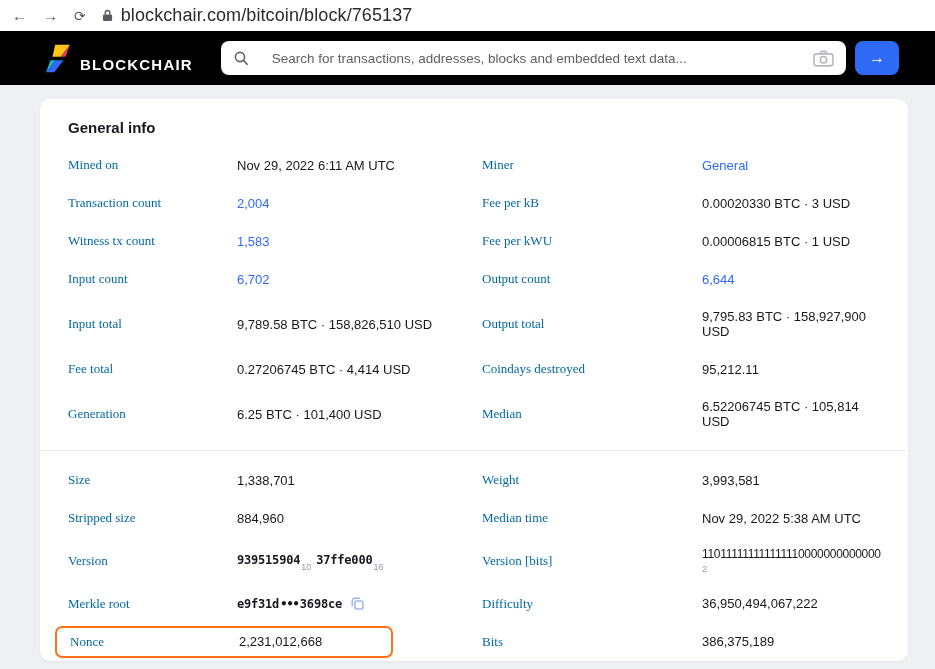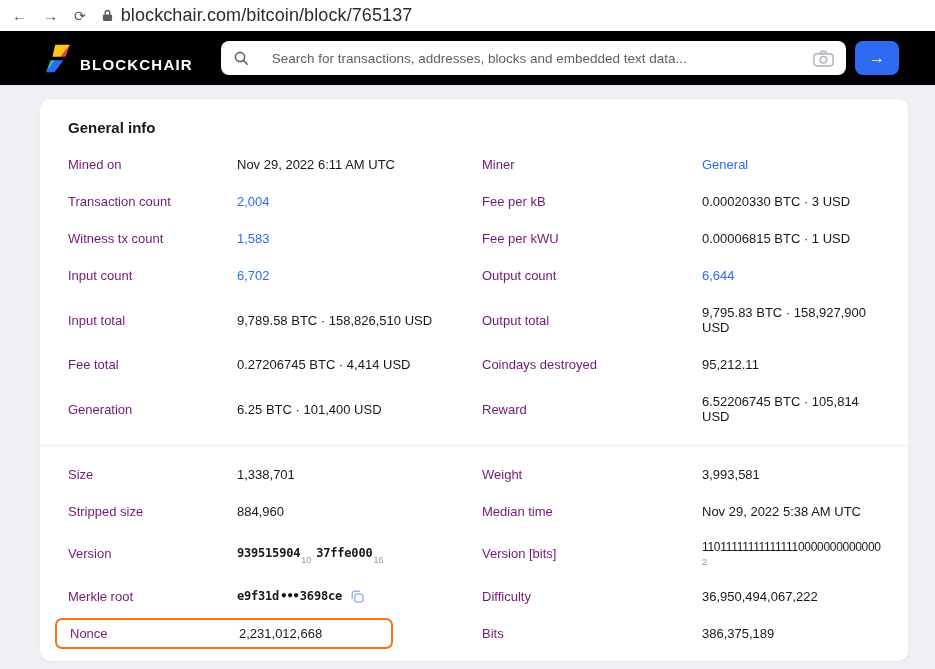--- a/index.html
+++ b/index.html
@@ -24,21 +24,21 @@
   .cam { display:inline-flex; cursor:pointer; }
   .go { width:44px; height:34px; margin-left:9px; border:none; border-radius:8px; background:#2f6af5; color:#fff; font-size:16px; cursor:pointer; display:flex; align-items:center; justify-content:center; }
 
   
   .page { padding:14px 0 0 0; }
   .card { position:relative; margin-left:40px; width:868px; height:562px; background:#fff; border-radius:10px;
           padding:18px 26px 6px 28px; overflow:hidden; box-shadow:0 1px 3px rgba(20,20,40,0.05); }
   .title { font-size:15px; font-weight:700; color:#17171f; margin:2px 0 10px 0; }
 
   .grid { display:grid; grid-template-columns:169px 245px 220px 180px; align-items:center; }
-  .lbl { font-size:13px; color:#701a75; padding:11px 0; }
+  .lbl { font-size:13px; color:#0369a1; padding:11px 0;font-family:Liberation Serif, serif; }
   .val { font-size:13px; color:#17171f; padding:11px 0; }
   .lnk { color:#2f6af5; cursor:pointer; }
   .divider { height:1px; background:#ebebf1; margin:10px -26px 10px -28px; }
 
   .mono { font-family:"DejaVu Sans Mono", monospace; font-size:12px; font-weight:700; letter-spacing:-0.2px; color:#17171f; }
   .dots { margin:0 1px; letter-spacing:-1px; }
   sub.base { font-size:9px; color:#8e97b2; margin:0 5px 0 1px; position:relative; bottom:-2px; font-weight:400; }
   .copy { margin-left:8px; display:inline-flex; vertical-align:middle; cursor:pointer; }
   .val-flex { display:flex; align-items:center; }
 
@@ -131,21 +131,21 @@
       <div class="lbl">Output total</div>
       <div class="val">9,795.83 BTC · 158,927,900 USD</div>
 
       <div class="lbl">Fee total</div>
       <div class="val">0.27206745 BTC · 4,414 USD</div>
       <div class="lbl">Coindays destroyed</div>
       <div class="val">95,212.11</div>
 
       <div class="lbl">Generation</div>
       <div class="val">6.25 BTC · 101,400 USD</div>
-      <div class="lbl">Reward</div>
+      <div class="lbl">Median</div>
       <div class="val">6.52206745 BTC · 105,814 USD</div>
     </div>
 
     <div class="divider"></div>
 
     <div class="grid">
       <div class="lbl">Size</div>
       <div class="val">1,338,701</div>
       <div class="lbl">Weight</div>
       <div class="val">3,993,581</div>

